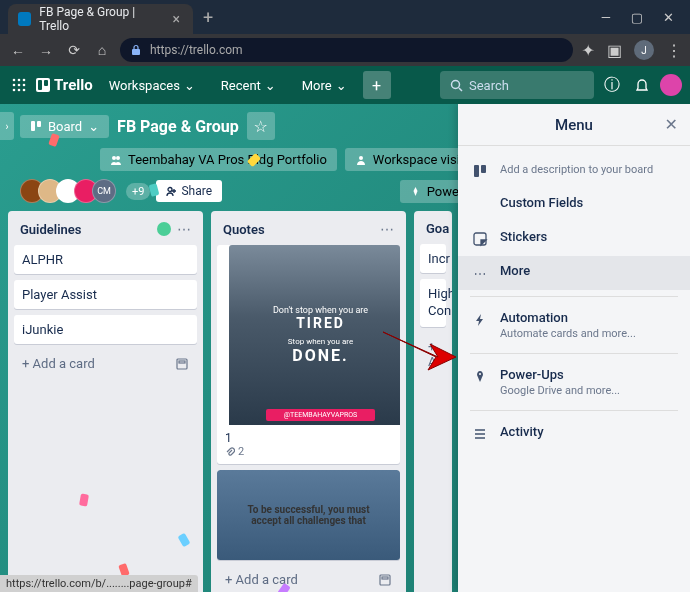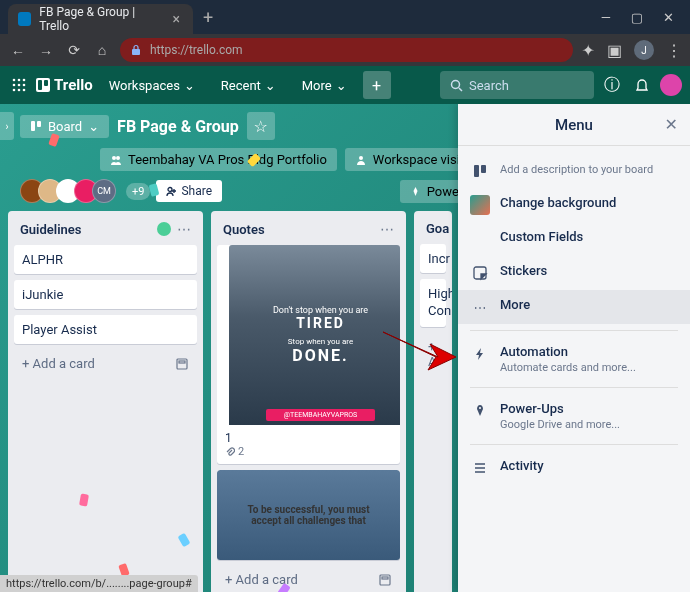--- a/index.html
+++ b/index.html
@@ -10,21 +10,21 @@
 .tab { background: #35363a; height: 30px; margin-left: 8px; margin-top: 4px; border-radius: 8px 8px 0 0; display: flex; align-items: center; padding: 0 10px; gap: 8px; color: #e8eaed; font-size: 12px; width: 185px; }
 .tab-favicon { width: 14px; height: 14px; background: #0079bf; border-radius: 3px; }
 .tab-close { width: 14px; height: 14px; display: flex; align-items: center; justify-content: center; color: #aaa; font-size: 14px; cursor: pointer; }
 .newtab { color: #aaa; font-size: 18px; margin-left: 10px; cursor: pointer; }
 .window-controls { margin-left: auto; display: flex; gap: 20px; padding-right: 16px; color: #ccc; }
 .window-controls span { cursor: pointer; font-size: 13px; }
 
 
 .urlbar { height: 32px; background: #35363a; display: flex; align-items: center; padding: 0 8px; gap: 8px; color: #ccc; }
 .nav-btn { width: 20px; height: 20px; display: flex; align-items: center; justify-content: center; cursor: pointer; font-size: 14px; }
-.url-input { flex: 1; background: #7f1d1d; height: 24px; border-radius: 12px; display: flex; align-items: center; padding: 0 10px; gap: 8px; color: #aaa; font-size: 12px; }
+.url-input { flex: 1; background: #0f172a; height: 24px; border-radius: 12px; display: flex; align-items: center; padding: 0 10px; gap: 8px; color: #aaa; font-size: 12px; }
 .lock-icon { width: 12px; height: 12px; }
 .url-right { display: flex; gap: 12px; align-items: center; }
 .avatar-c { width: 20px; height: 20px; border-radius: 50%; background: #5f6b7a; display: flex; align-items: center; justify-content: center; font-size: 10px; color: #fff; }
 
 
 .tr-header { height: 38px; background: #08594a; display: flex; align-items: center; padding: 0 8px; gap: 6px; color: #fff; }
 .apps-icon { cursor: pointer; padding: 4px; }
 .logo { display: flex; align-items: center; gap: 4px; font-weight: bold; font-size: 15px; cursor: pointer; }
 .logo-icon { width: 14px; height: 14px; background: #fff; border-radius: 2px; position: relative; }
 .logo-icon::before { content: ''; position: absolute; left: 2px; top: 2px; width: 4px; height: 10px; background: #08594a; border-radius: 1px; }
@@ -269,22 +269,22 @@
 
     <div class="list">
       <div class="list-header">
         <span class="list-title">Guidelines</span>
         <div style="display:flex;gap:6px;align-items:center">
           <span class="green-dot"></span>
           <span class="list-menu">⋯</span>
         </div>
       </div>
       <div class="card">ALPHR</div>
+      <div class="card">Player Assist</div>
       <div class="card">iJunkie</div>
-      <div class="card">Player Assist</div>
       <div class="add-card">
         <span>+ <span>Add a card</span></span>
         <svg width="14" height="14" viewBox="0 0 14 14" fill="none" stroke="#6b778c" stroke-width="1.2">
             <rect x="2" y="2" width="10" height="10" rx="1"></rect>
             <rect x="4" y="4" width="6" height="2"></rect>
           </svg>
       </div>
     </div>
 
     <div class="list">
@@ -354,26 +354,20 @@
           <svg width="16" height="16" viewBox="0 0 16 16" fill="#42526e">
               <rect x="2" y="2" width="5" height="12" rx="1"></rect>
               <rect x="9" y="2" width="5" height="8" rx="1"></rect>
             </svg>
         </div>
         <div>
           <div class="menu-sub">Add a description to your board</div>
         </div>
       </div>
       <div class="menu-item">
-        <div class="menu-icon">
-            <div class="bg-thumb"></div>
-          </div>
-        <div class="menu-label">Change background</div>
-      </div>
-      <div class="menu-item">
         <div class="menu-icon"></div>
         <div class="menu-label">Custom Fields</div>
       </div>
       <div class="menu-item">
         <div class="menu-icon">
           <svg width="16" height="16" viewBox="0 0 16 16" fill="none" stroke="#42526e" stroke-width="1.3">
               <rect x="2" y="2" width="12" height="12" rx="2"></rect>
               <path d="M14 9l-5 5V9z" fill="#42526e"></path>
             </svg>
         </div>

